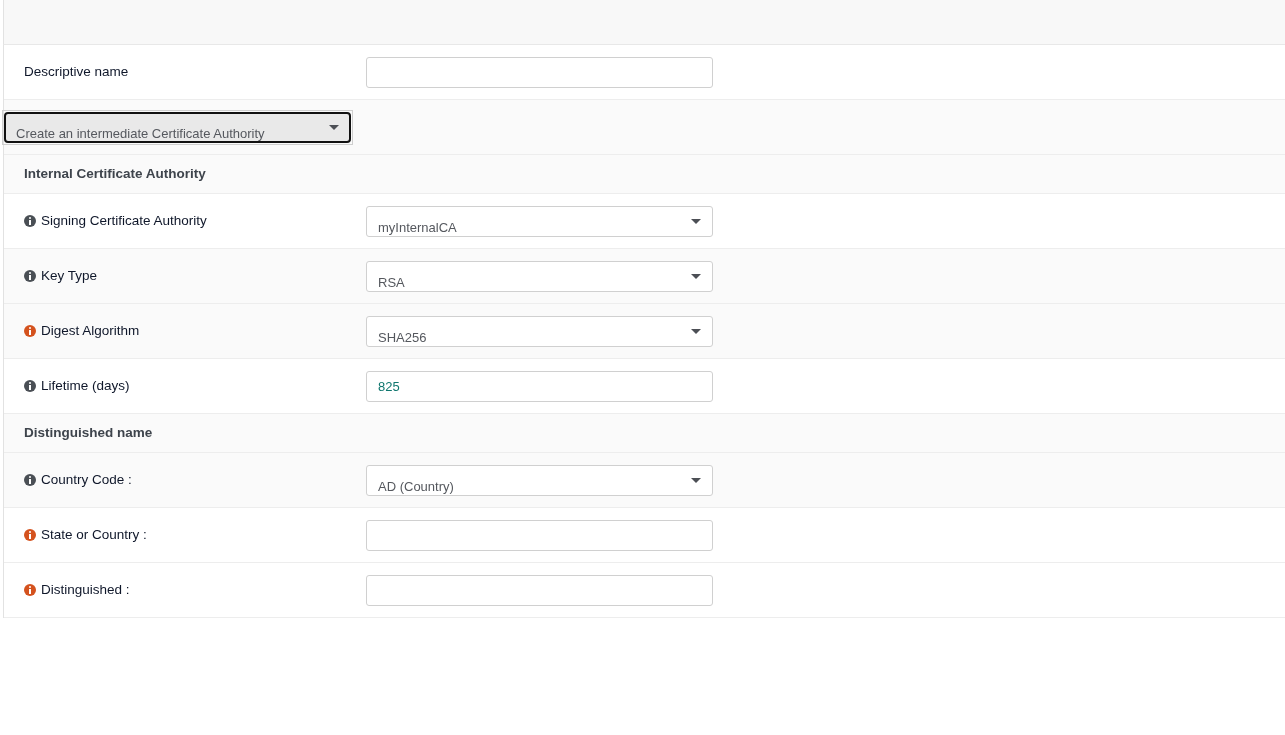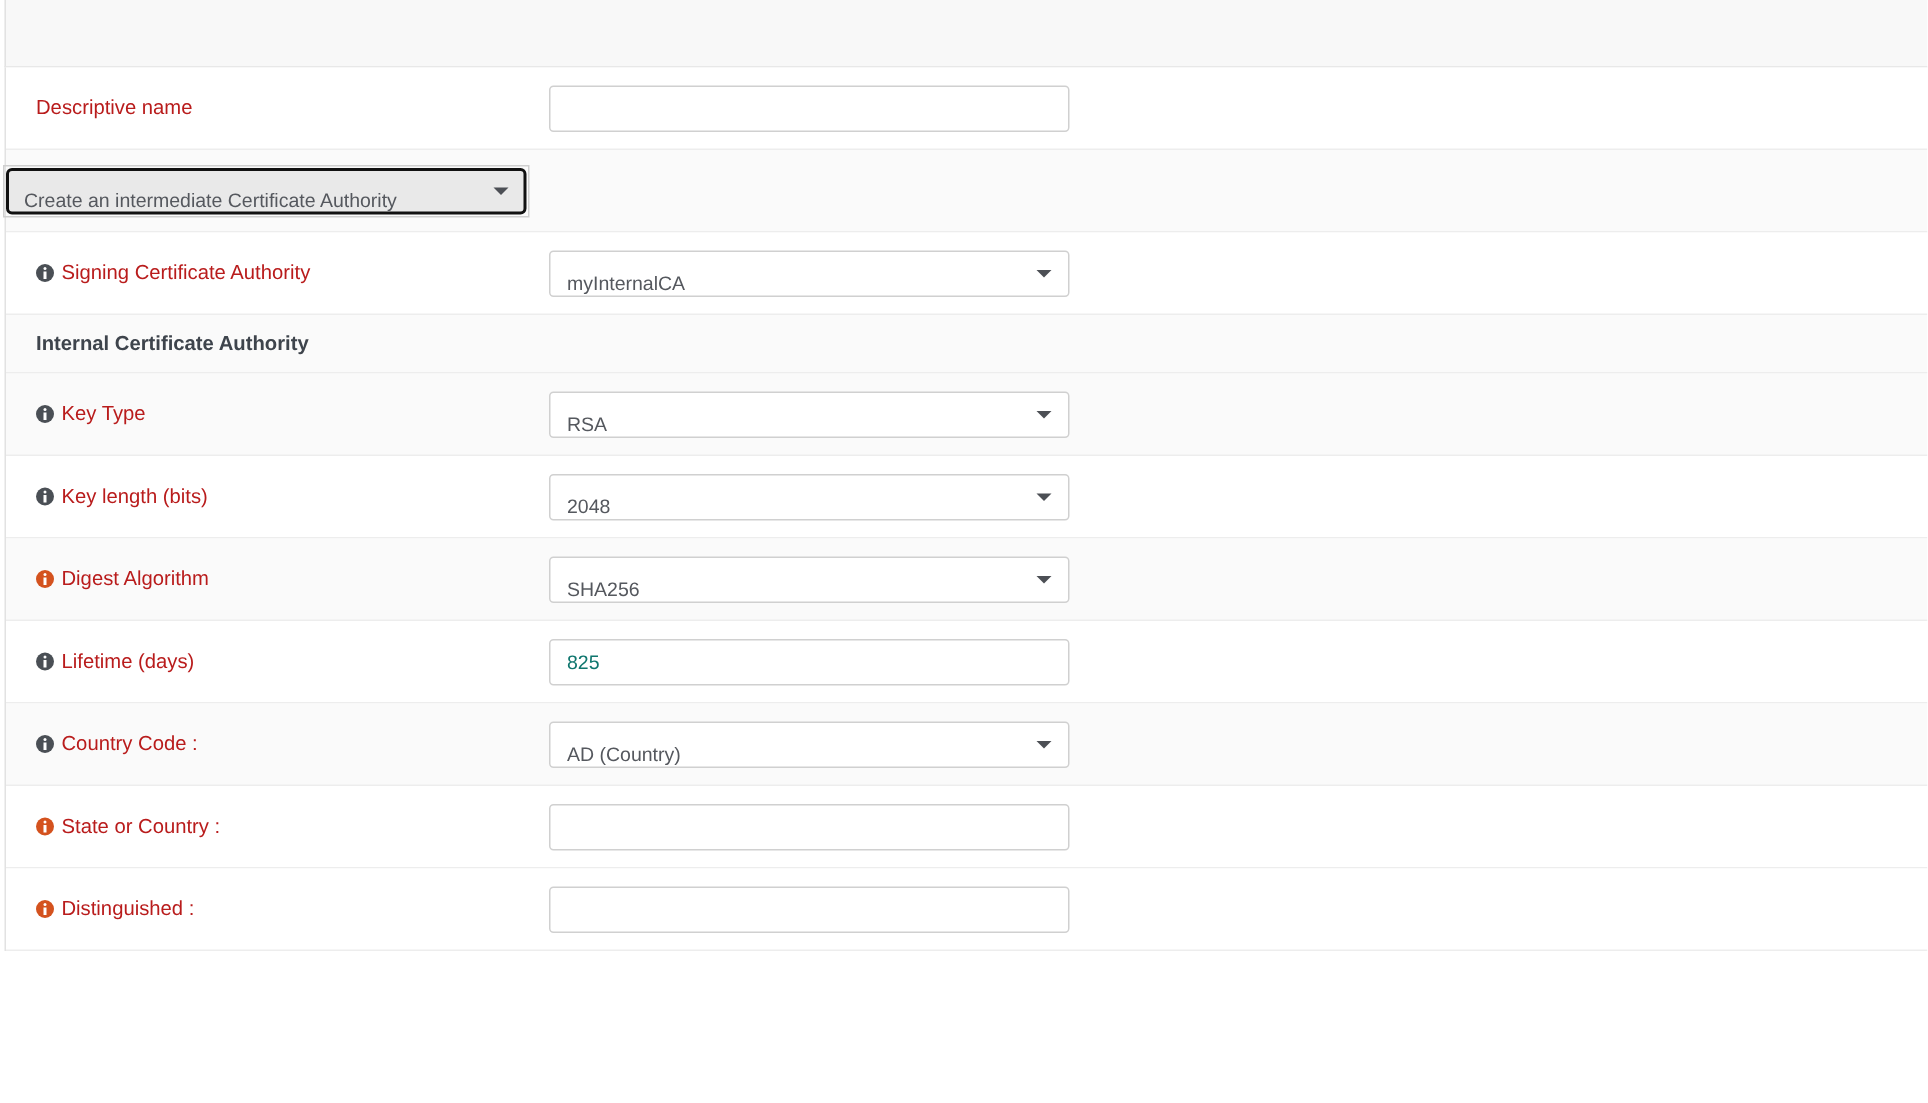--- a/index.html
+++ b/index.html
@@ -57,21 +57,21 @@
     color: #3e444c;
     font-size: 13.5px;
   }
 
   .label-cell {
     width: 362px;
     flex: 0 0 362px;
     padding-left: 20px;
     padding-right: 10px;
     font-size: 13.5px;
-    color: #b91c1c;
+    color: #0f172a;
     display: flex;
     align-items: center;
     line-height: 1.2;
   }
 
   .field-cell {
     flex: 1 1 auto;
     display: flex;
     align-items: center;
   }
@@ -189,58 +189,46 @@
         </div>
       </div>
       <div class="row alt">
         <div class="field-cell">
           <div class="select-wrap focused">
             <div class="select-box">Create an intermediate Certificate Authority</div>
             <span class="select-arrow"></span>
           </div>
         </div>
       </div>
+      <div class="row section">
+        <div class="label-cell">
+          <span class="label-text">Internal Certificate Authority</span>
+        </div>
+        <div class="field-cell"></div>
+      </div>
       <div class="row">
         <div class="label-cell">
           <span class="info-icon"></span>
           <span class="label-text">Signing Certificate Authority</span>
         </div>
         <div class="field-cell">
           <div class="select-wrap">
             <div class="select-box">myInternalCA</div>
             <span class="select-arrow"></span>
           </div>
         </div>
       </div>
-      <div class="row section">
-        <div class="label-cell">
-          <span class="label-text">Internal Certificate Authority</span>
-        </div>
-        <div class="field-cell"></div>
-      </div>
       <div class="row alt">
         <div class="label-cell">
           <span class="info-icon"></span>
           <span class="label-text">Key Type</span>
         </div>
         <div class="field-cell">
           <div class="select-wrap">
             <div class="select-box">RSA</div>
-            <span class="select-arrow"></span>
-          </div>
-        </div>
-      </div>
-      <div class="row">
-        <div class="label-cell">
-          <span class="info-icon"></span>
-          <span class="label-text">Key length (bits)</span>
-        </div>
-        <div class="field-cell">
-          <div class="select-wrap">
-            <div class="select-box">2048</div>
             <span class="select-arrow"></span>
           </div>
         </div>
       </div>
       <div class="row alt">
         <div class="label-cell">
           <span class="info-icon required"></span>
           <span class="label-text">Digest Algorithm</span>
         </div>
         <div class="field-cell">
@@ -252,20 +240,26 @@
       </div>
       <div class="row">
         <div class="label-cell">
           <span class="info-icon"></span>
           <span class="label-text">Lifetime (days)</span>
         </div>
         <div class="field-cell">
           <input type="text" class="text-input" placeholder="" value="825" style="">
         </div>
       </div>
+      <div class="row section">
+        <div class="label-cell">
+          <span class="label-text">Distinguished name</span>
+        </div>
+        <div class="field-cell"></div>
+      </div>
       <div class="row alt">
         <div class="label-cell">
           <span class="info-icon"></span>
           <span class="label-text">Country Code :</span>
         </div>
         <div class="field-cell">
           <div class="select-wrap">
             <div class="select-box">AD (Country)</div>
             <span class="select-arrow"></span>
           </div>

